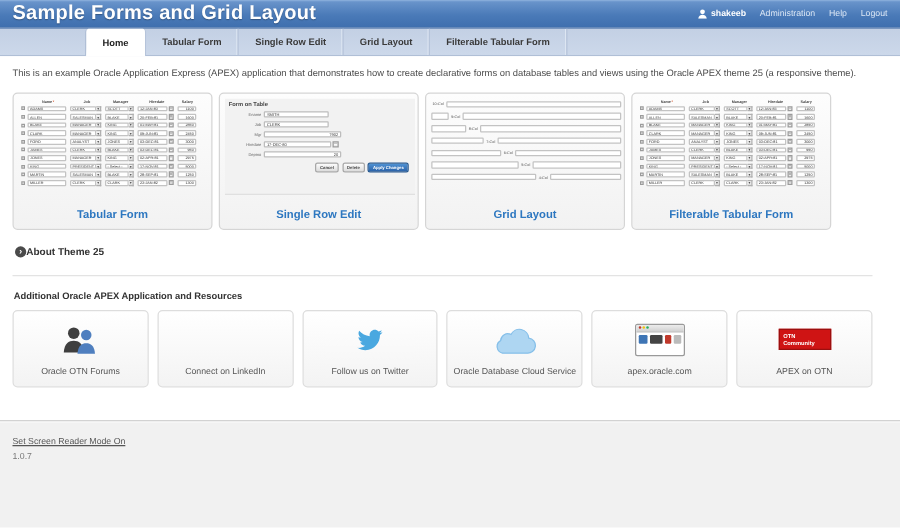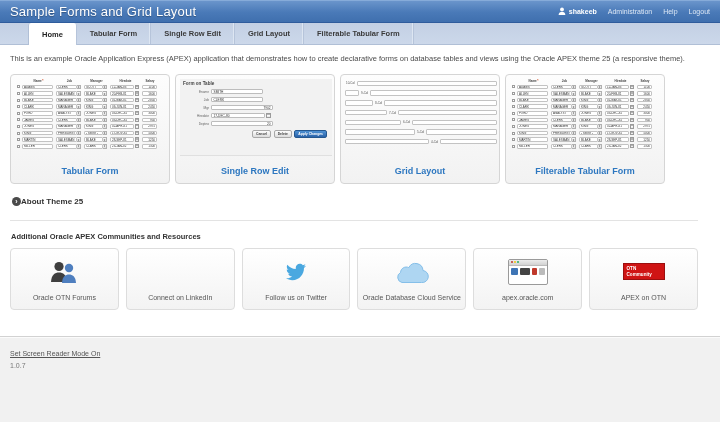--- a/index.html
+++ b/index.html
@@ -2,29 +2,29 @@
 <html><head>
 <meta charset="utf-8">
 <style>
   * { margin:0; padding:0; box-sizing:border-box; }
   html,body { width:720px; height:422px; overflow:hidden; }
   body { font-family:"Liberation Sans","DejaVu Sans",sans-serif; background:#f1f1f1; }
   .page { width:720px; height:422px; display:flex; flex-direction:column; background:#fff; }
 
   
   .header { height:23px; background:linear-gradient(#6d97cd,#4a7ab8 55%,#3f6fae); border-bottom:1px solid #2f5c9c; display:flex; align-items:center; justify-content:space-between; padding:0 10px; flex:0 0 auto; box-shadow:inset 0 1px 0 #86abd9; }
-  .app-title { color:#fff; font-size:13px; font-weight:normal; text-shadow:0 1px 1px rgba(0,0,0,.3); letter-spacing:.2px; }
+  .app-title { color:#fff; font-size:16px; font-weight:bold; text-shadow:0 1px 1px rgba(0,0,0,.3); letter-spacing:.2px; }
   .header-right { display:flex; align-items:center; gap:11px; }
   .user-chip { display:flex; align-items:center; gap:3px; color:#fff; font-size:7px; font-weight:bold; }
   .hlink { color:#dce7f5; font-size:7px; text-decoration:none; cursor:pointer; }
 
   
   .tabbar { height:22px; background:linear-gradient(#c3d0e4,#ccd8ea); border-bottom:1px solid #b0bfd6; display:flex; align-items:stretch; padding-left:28px; flex:0 0 auto; }
   .tab { display:flex; align-items:center; padding:0 13px; font-size:7.5px; font-weight:bold; color:#3a3a3a; border-right:1px solid #b6c4da; box-shadow:inset -1px 0 0 #dde6f2; cursor:pointer; }
-  .tab:first-child { border-left:1px solid #b6c4da; }
+  .tab:first-child { border-left:1px solid #b6c4da;margin-left:40px; }
   .tab.active { background:#fff; color:#222; border-radius:3px 3px 0 0; border-left:1px solid #b0bfd6; box-shadow:none; margin-bottom:-1px; }
 
   
   .content { flex:1 1 auto; background:#fff; padding:8px 22px 0 10px; }
   .intro { font-size:7.5px; line-height:1.55; color:#4b4b4b; max-width:700px; margin-bottom:9px; }
 
   
   .cards-row { display:flex; gap:5px; }
   .pcard { width:160px; height:110px; border:1px solid #d5d5d5; border-radius:4px; background:linear-gradient(#fdfdfd,#f2f2f2); position:relative; overflow:hidden; cursor:pointer; }
   .pcard .caption { position:absolute; left:0; right:0; bottom:7px; text-align:center; font-size:9px; font-weight:bold; color:#2d77c0; }
@@ -710,21 +710,21 @@
 
     </div>
 
     <div class="about-row">
       <span class="disc">›</span>
       <span class="about-label">About Theme 25</span>
     </div>
 
     <hr class="divider">
 
-    <div class="res-heading">Additional Oracle APEX Communities and Resources</div>
+    <div class="res-heading">Additional Oracle APEX Application and Resources</div>
 
     <div class="res-row" id="resrow">
         <div class="rcard">
           <div class="ricon">
             <svg width="30" height="24" viewBox="0 0 30 24">
               <circle cx="10" cy="6.5" r="4.6" fill="#3f3f3f"></circle>
               <path d="M2 22 C2.5 14.5 6 12.5 10 12.5 C14 12.5 17.5 14.5 18 22 Z" fill="#3f3f3f"></path>
               <circle cx="20" cy="8" r="4.2" fill="#4f7fbf"></circle>
               <path d="M13 23 C13.4 16.5 16.5 14.6 20 14.6 C23.5 14.6 26.6 16.5 27 23 Z" fill="#4f7fbf"></path>
             </svg>

